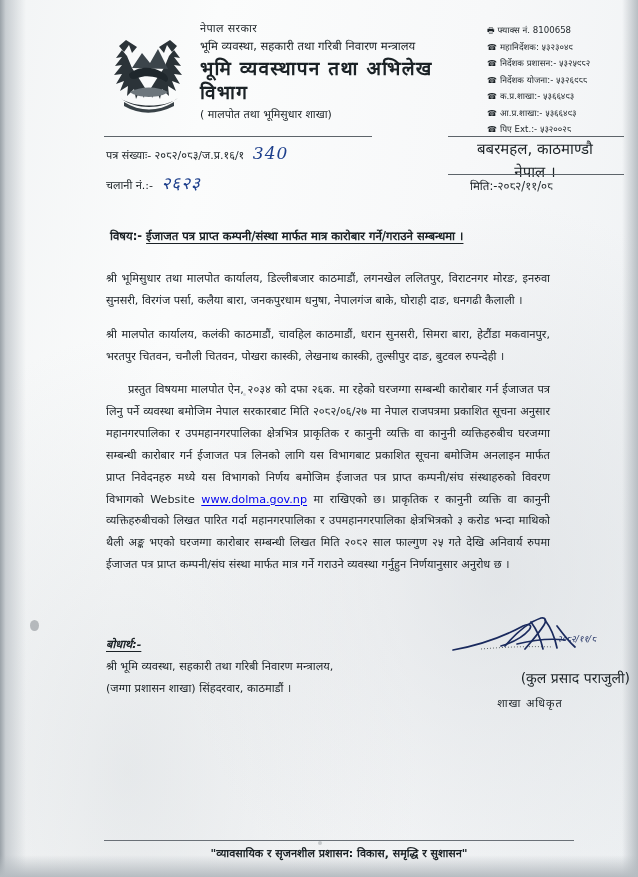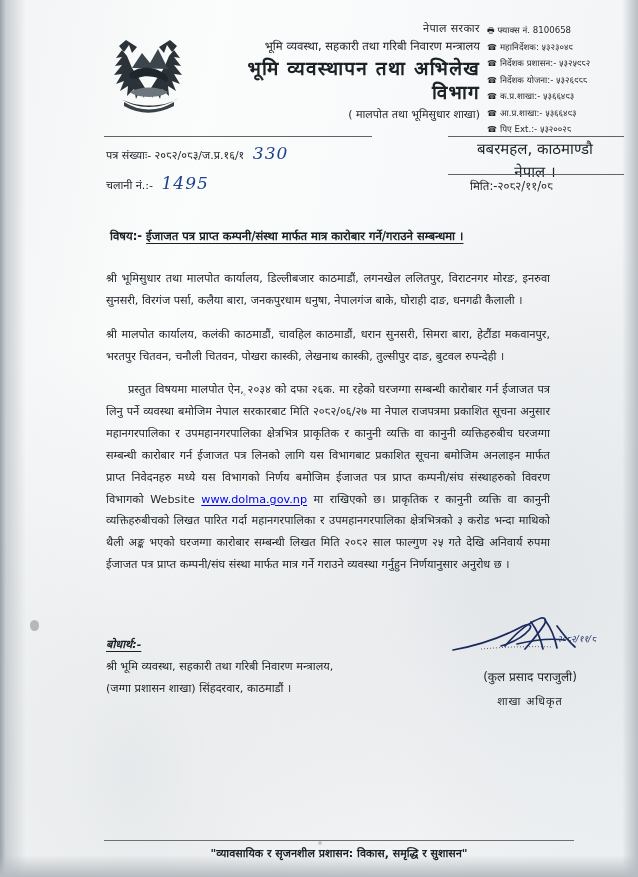--- a/index.html
+++ b/index.html
@@ -54,21 +54,21 @@
     width: 104px;
     height: 96px;
   }
   .emblem svg { width: 104px; height: 96px; display: block; }
 
   .org-block {
     position: absolute;
     left: 200px;
     top: 22px;
     width: 280px;
-    text-align: right;
+    text-align: left;
     line-height: 1.25;
   }
   .org-l1 { font-size: 11px; letter-spacing: 0.4px; }
   .org-l2 { font-size: 11.5px; margin-top: 3px; }
   .org-l3 {
     font-size: 19px;
     font-weight: bold;
     letter-spacing: 1.2px;
     margin-top: 4px;
     font-family: "DejaVu Serif", "Liberation Serif", serif;
@@ -138,21 +138,21 @@
   .boddhartha {
     position: absolute; left: 106px; top: 634px; width: 330px;
     font-size: 11.2px; line-height: 1.95;
   }
   .boddhartha .hd { font-weight: bold; text-decoration: underline; text-underline-offset: 3px; font-style: italic; }
 
   .sign-block {
     position: absolute; left: 430px; top: 616px; width: 200px; text-align: center;
   }
   .sign-svg { width: 170px; height: 54px; display: block; margin: 0 auto; }
-  .sign-name { font-size: 12px; margin-top: -2px; }
+  .sign-name { font-size: 14px; margin-top: -2px; text-align: right; }
   .sign-post { font-size: 11px; margin-top: 8px; letter-spacing: 1px; }
 
   
   .footer-rule {
     position: absolute; left: 104px; top: 840px; width: 470px;
     border-top: 1px solid #6a7077;
   }
   .footer-slogan {
     position: absolute; left: 104px; top: 845px; width: 470px;
     text-align: center; font-size: 11px; font-weight: bold;
@@ -228,25 +228,25 @@
     <div class="row">
       <span class="ic">☎</span><span>पिए Ext.:-</span> <span>५३२००२८</span>
     </div>
   </div>
 
   <div class="hr-top"></div>
   <div class="ref">
     <div>
       <span>पत्र संख्याः-</span>
       <span>२०८२/०८३/ज.प्र.१६/१</span>
-      <span class="hand">330</span>
+      <span class="hand">340</span>
     </div>
     <div>
       <span>चलानी नं.:-</span>
-      <span class="hand">1495</span>
+      <span class="hand">२६२३</span>
     </div>
   </div>
 
   <div class="hr-right"></div>
   <div class="addr-right">
     <div>बबरमहल, काठमाण्डौ</div>
     <div>नेपाल ।</div>
   </div>
   <div class="hr-right2"></div>
   <div class="date-line">

